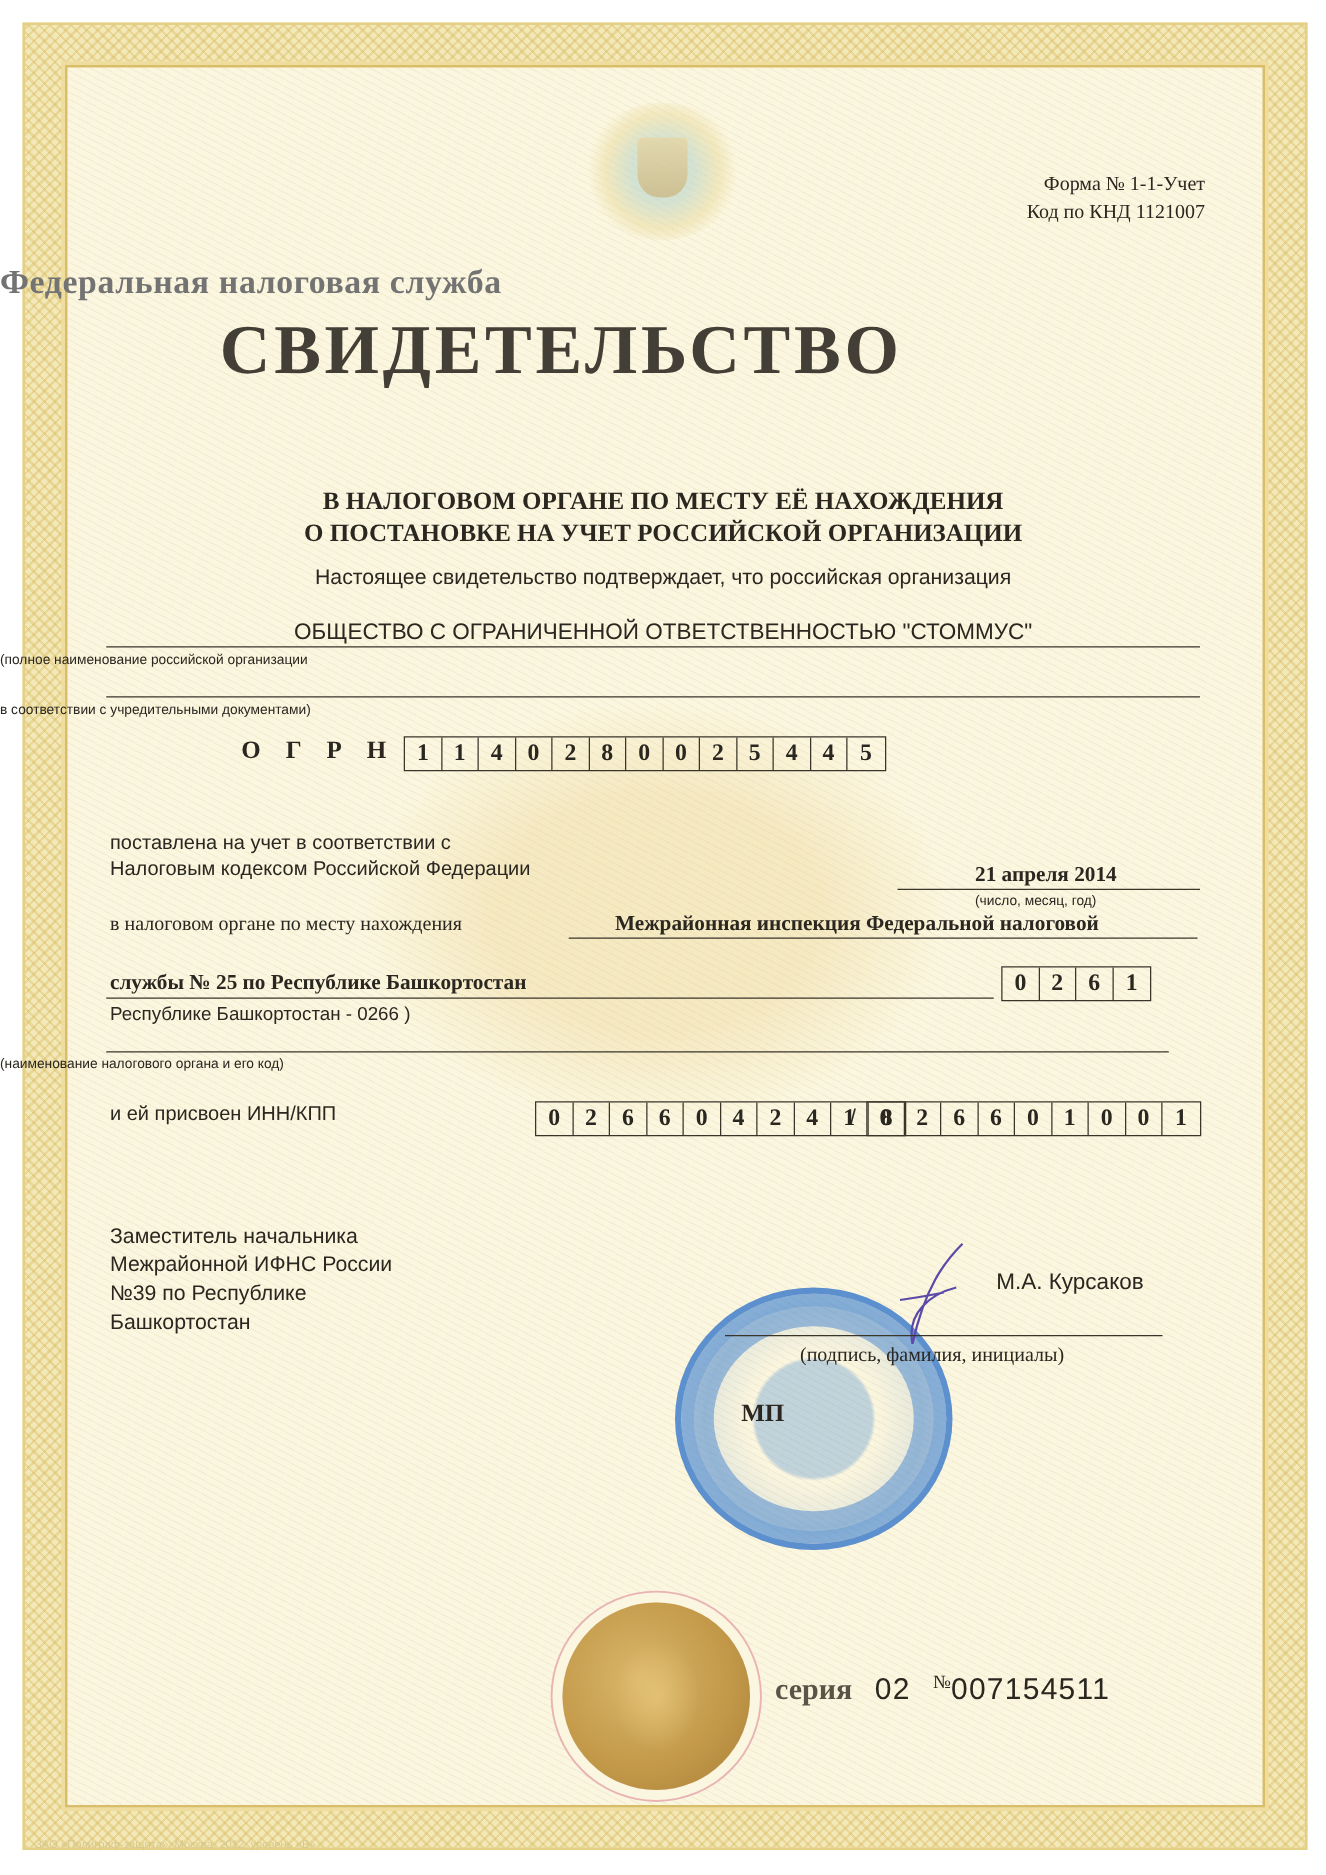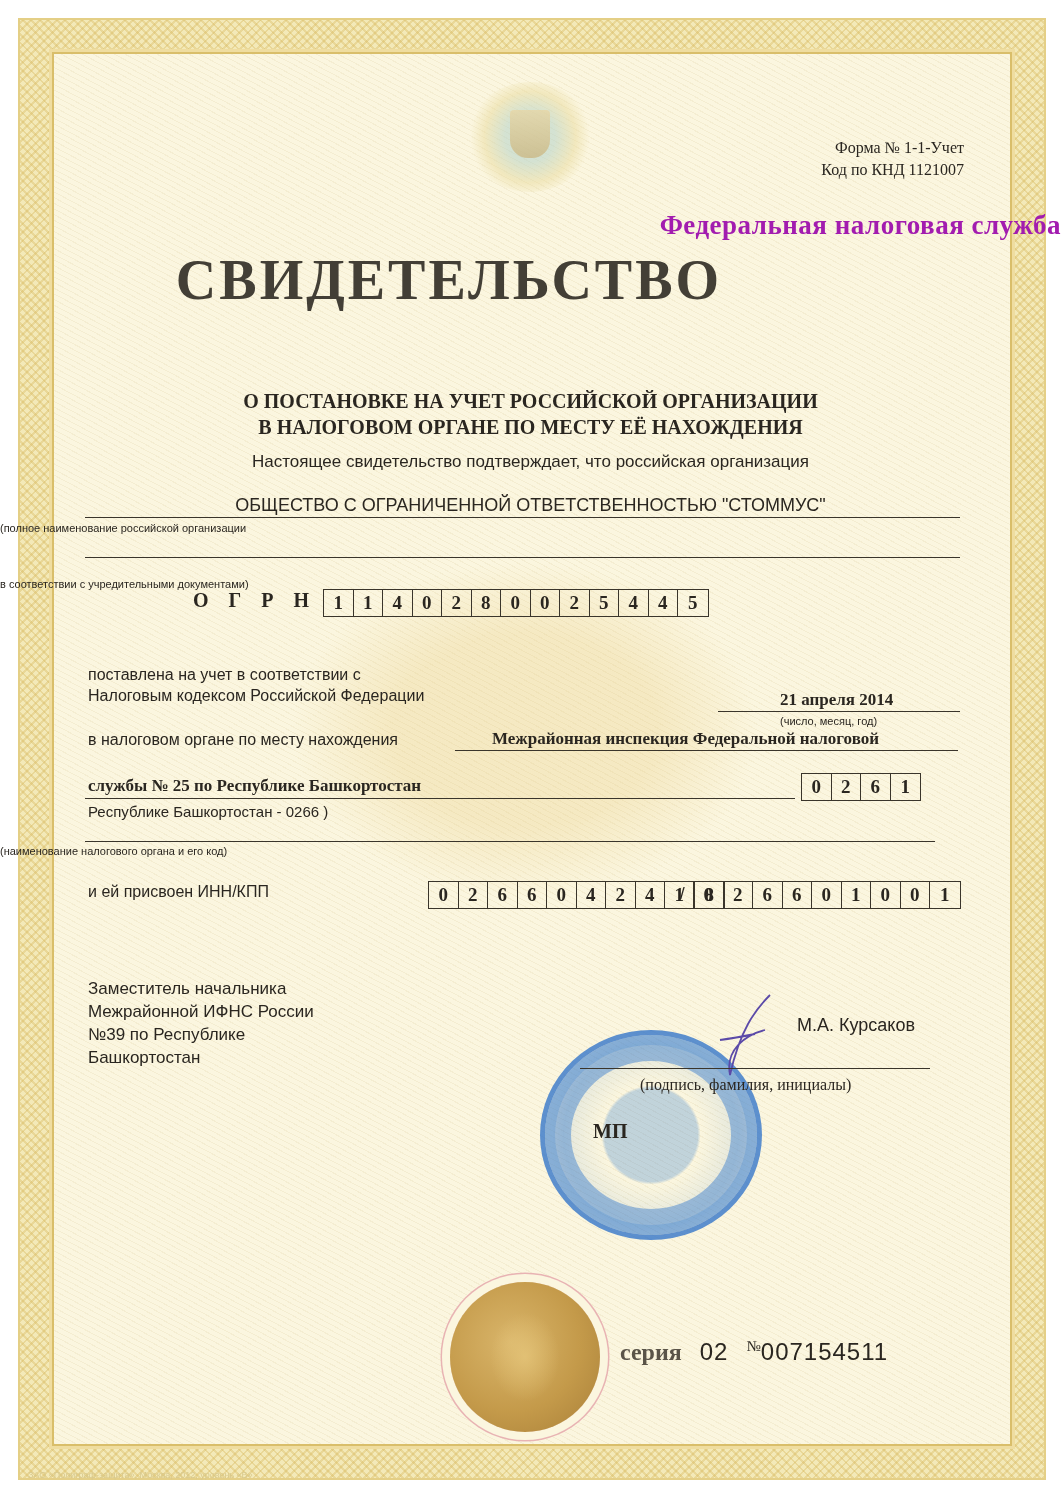--- a/index.html
+++ b/index.html
@@ -36,21 +36,21 @@
     background: linear-gradient(#e8d4a0, #c9b27a);
     border-radius: 4px 4px 18px 18px; opacity: 0.7;
   }
   .watermark-eagle {
     position: absolute; left: 290px; top: 560px; width: 470px; height: 340px;
     border-radius: 45%;
     background: radial-gradient(ellipse, rgba(230,200,120,0.28) 0 40%, transparent 70%);
   }
 
   .form-meta { position: absolute; right: 97px; top: 137px; text-align: right; font-size: 16px; line-height: 22px; }
-  .agency { position: absolute; left: 0; width: 1061px; top: 210px; text-align: right; font-size: 27px; font-weight: bold; color: #a21caf; letter-spacing: 0.5px; }
+  .agency { position: absolute; left: 0; width: 1061px; top: 210px; text-align: left; font-size: 27px; font-weight: bold; color: #737373; letter-spacing: 0.5px; }
   .title { position: absolute; left: 0; width: 898px; top: 248px; text-align: center; font-size: 56px; font-weight: bold; color: #433f36; letter-spacing: 3px; }
   .subtitle { position: absolute; left: 0; width: 1061px; top: 388px; text-align: center; font-size: 20px; font-weight: bold; line-height: 26px; }
   .confirm { position: absolute; left: 0; width: 1061px; top: 452px; text-align: center; font-size: 17px; font-family: "Liberation Sans", sans-serif; font-stretch: condensed; }
 
   .line { position: absolute; border-top: 1.5px solid #3a352b; }
   .caption { position: absolute; font-size: 11px; font-family: "Liberation Sans", sans-serif; text-align: left; }
 
   .org-name { position: absolute; left: 0; width: 1061px; top: 495px; text-align: center; font-size: 18px; font-family: "Liberation Sans", sans-serif; }
 
   .ogrn-label { position: absolute; left: 193px; top: 589px; font-size: 20px; font-weight: bold; letter-spacing: 20px; }
@@ -102,30 +102,30 @@
 
 <div class="form-meta">
   <div>Форма № 1-1-Учет</div>
   <div>Код по КНД 1121007</div>
 </div>
 
 <div class="agency">Федеральная налоговая служба</div>
 <div class="title">СВИДЕТЕЛЬСТВО</div>
 
 <div class="subtitle">
+  <div>В НАЛОГОВОМ ОРГАНЕ ПО МЕСТУ ЕЁ НАХОЖДЕНИЯ</div>
   <div>О ПОСТАНОВКЕ НА УЧЕТ РОССИЙСКОЙ ОРГАНИЗАЦИИ</div>
-  <div>В НАЛОГОВОМ ОРГАНЕ ПО МЕСТУ ЕЁ НАХОЖДЕНИЯ</div>
 </div>
 <div class="confirm">Настоящее свидетельство подтверждает, что российская организация</div>
 
 <div class="org-name">ОБЩЕСТВО С ОГРАНИЧЕННОЙ ОТВЕТСТВЕННОСТЬЮ "СТОММУС"</div>
 <div class="line" style="left:85px; top:517px; width:875px;"></div>
 <div class="caption" style="left:0; width:1061px; top:522px;">(полное наименование российской организации</div>
 <div class="line" style="left:85px; top:557px; width:875px;"></div>
-<div class="caption" style="left:0; width:848px; top:562px;margin-top:16px;">в соответствии с учредительными документами)</div>
+<div class="caption" style="left:0; width:848px; top:562px;">в соответствии с учредительными документами)</div>
 
 <div class="ogrn-label">ОГРН</div>
 <div class="cells" id="ogrn-cells" style="left:323px; top:589px;">
     <div class="cell">1</div>
     <div class="cell">1</div>
     <div class="cell">4</div>
     <div class="cell">0</div>
     <div class="cell">2</div>
     <div class="cell">8</div>
     <div class="cell">0</div>
@@ -138,21 +138,21 @@
   </div>
 
 <div class="body-text" style="left:88px; top:664px;">
   <div>поставлена  на учет в соответствии с</div>
   <div>Налоговым кодексом Российской Федерации</div>
 </div>
 <div class="bold-field" style="left:780px; top:690px;">21 апреля 2014</div>
 <div class="line" style="left:718px; top:711px; width:242px;"></div>
 <div class="caption" style="left:780px; width:130px; top:715px;">(число, месяц, год)</div>
 
-<div class="body-text" style="left:88px; top:729px;">в налоговом органе по месту нахождения</div>
+<div class="body-text" style="left:88px; top:729px;font-family:Liberation Serif, serif;">в налоговом органе по месту нахождения</div>
 <div class="bold-field" style="left:492px; top:729px;">Межрайонная инспекция Федеральной налоговой</div>
 <div class="line" style="left:455px; top:750px; width:503px;"></div>
 
 <div class="bold-field" style="left:88px; top:776px;">службы № 25 по Республике Башкортостан</div>
 <div class="line" style="left:85px; top:798px; width:710px;"></div>
 <div class="cells" id="authority-cells" style="left:801px; top:773px;">
     <div class="cell">0</div>
     <div class="cell">2</div>
     <div class="cell">6</div>
     <div class="cell">1</div>

